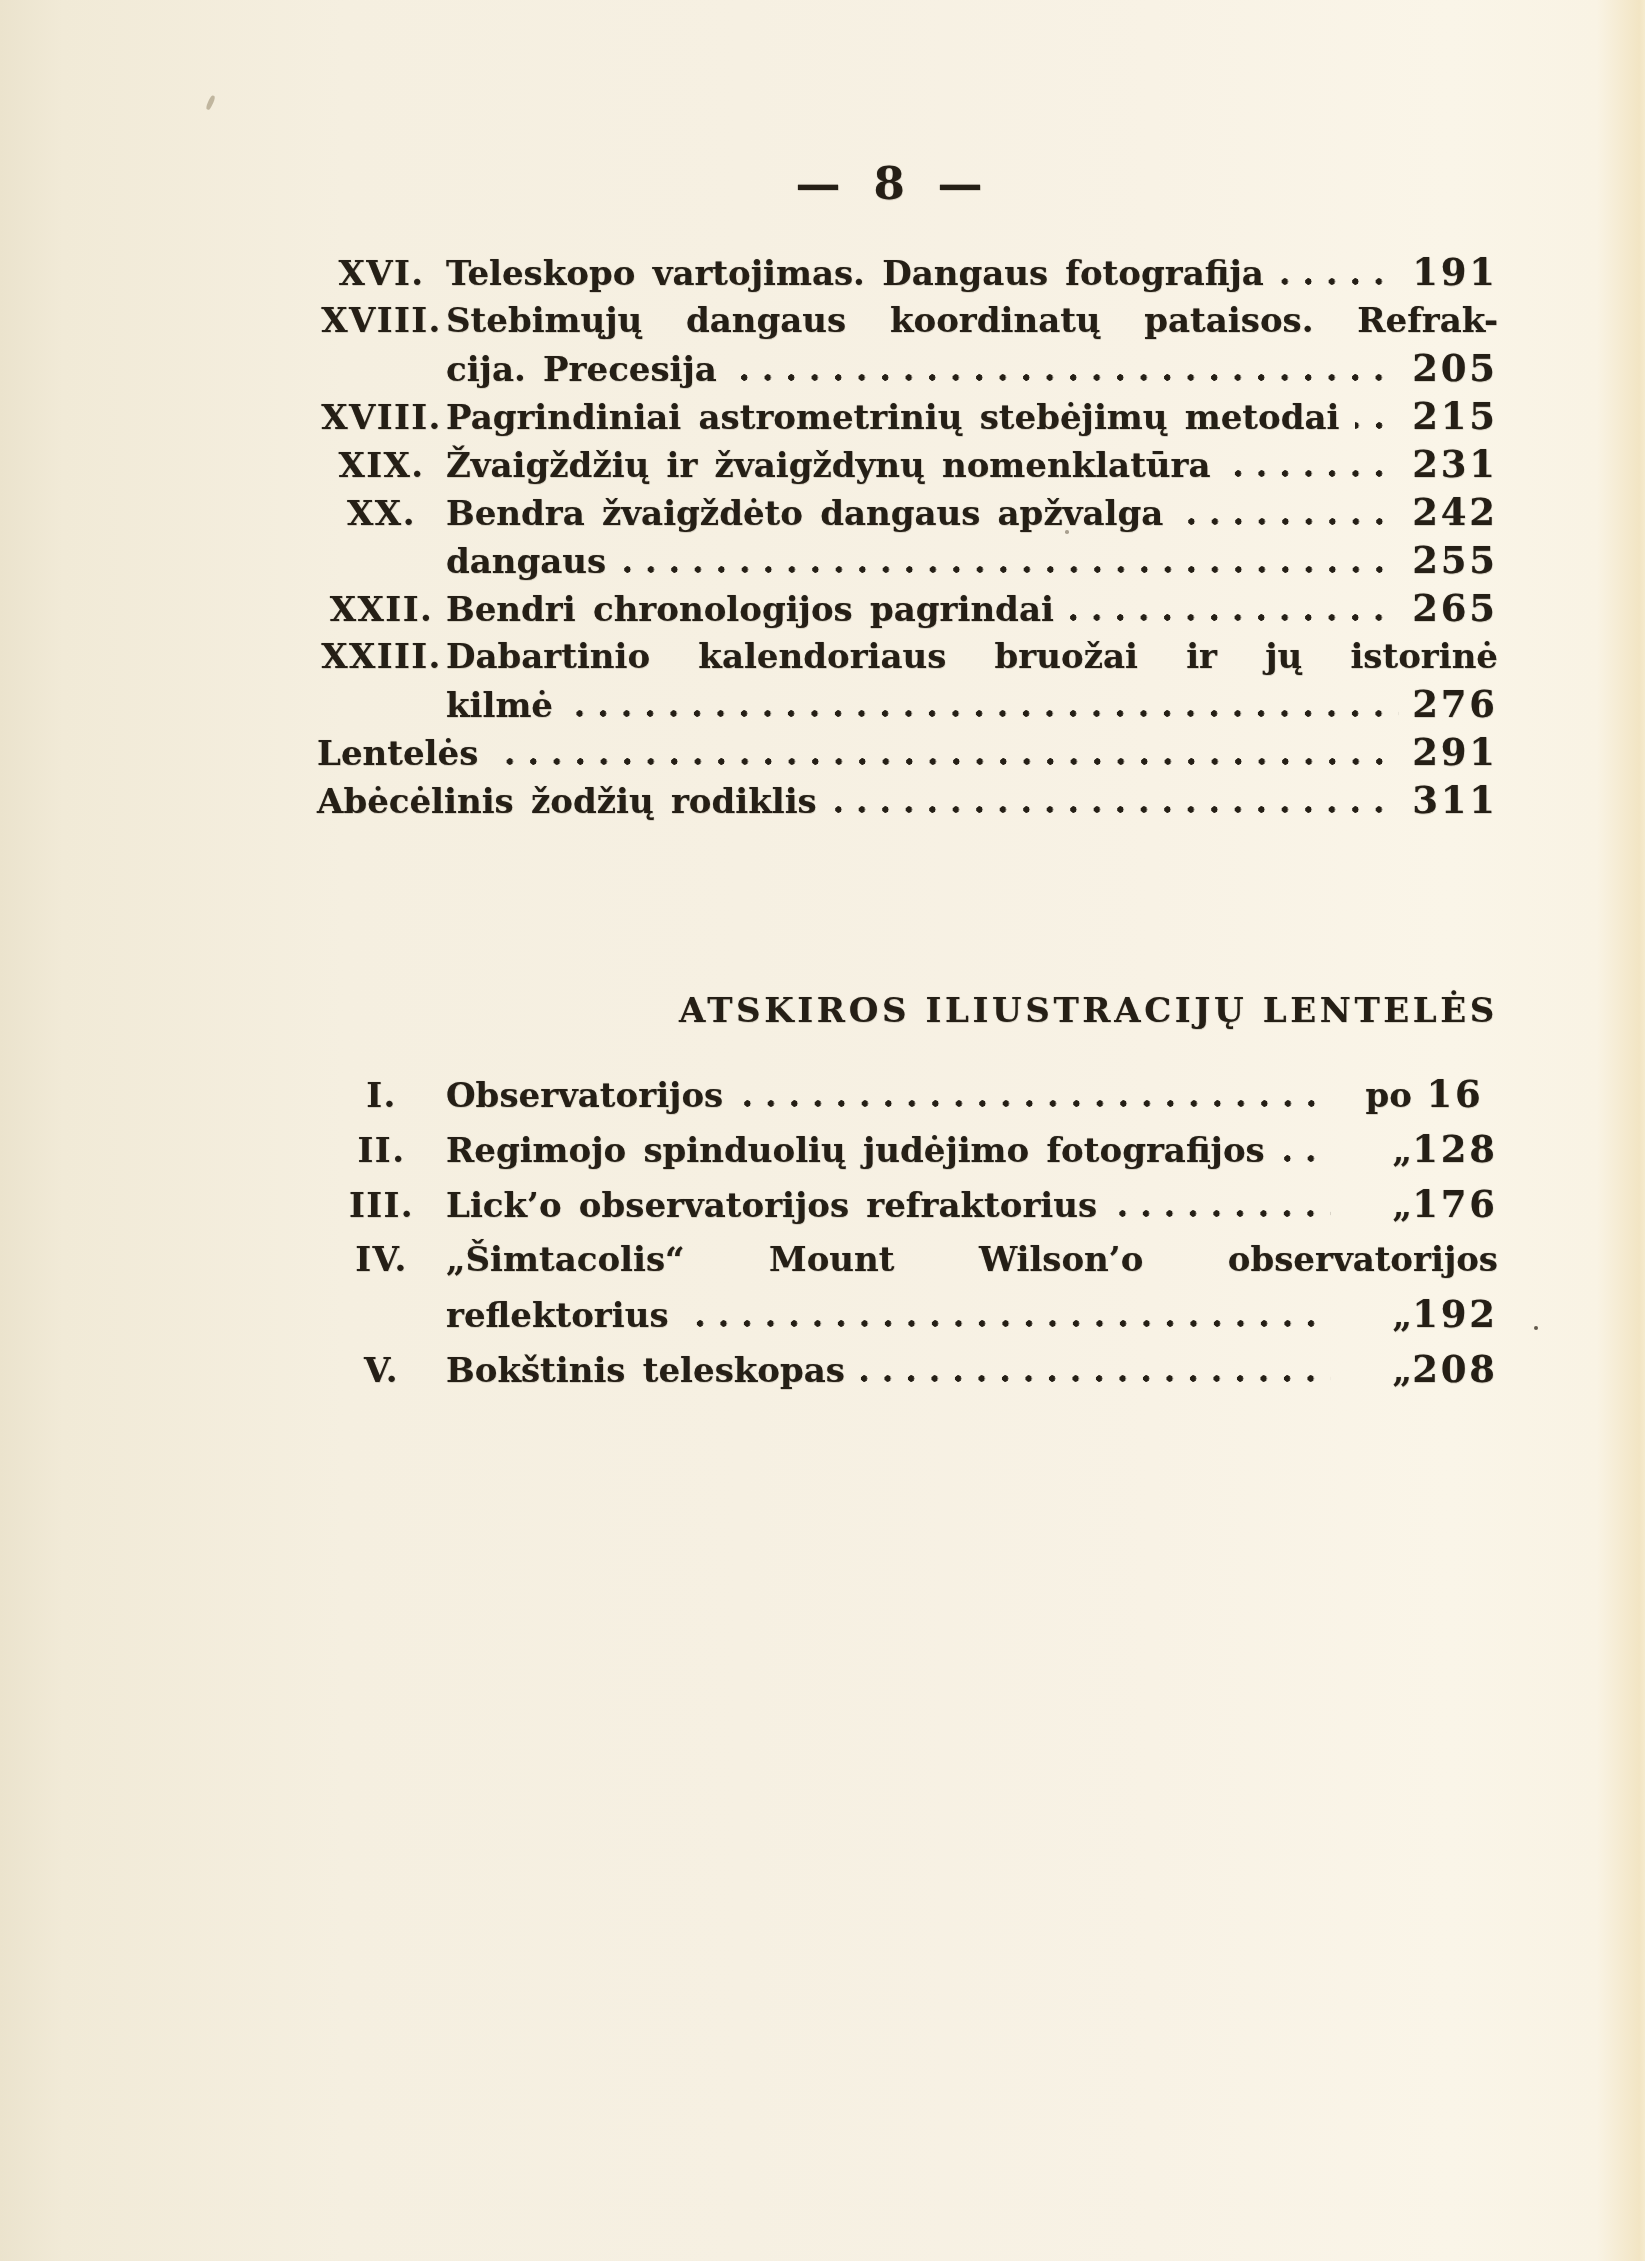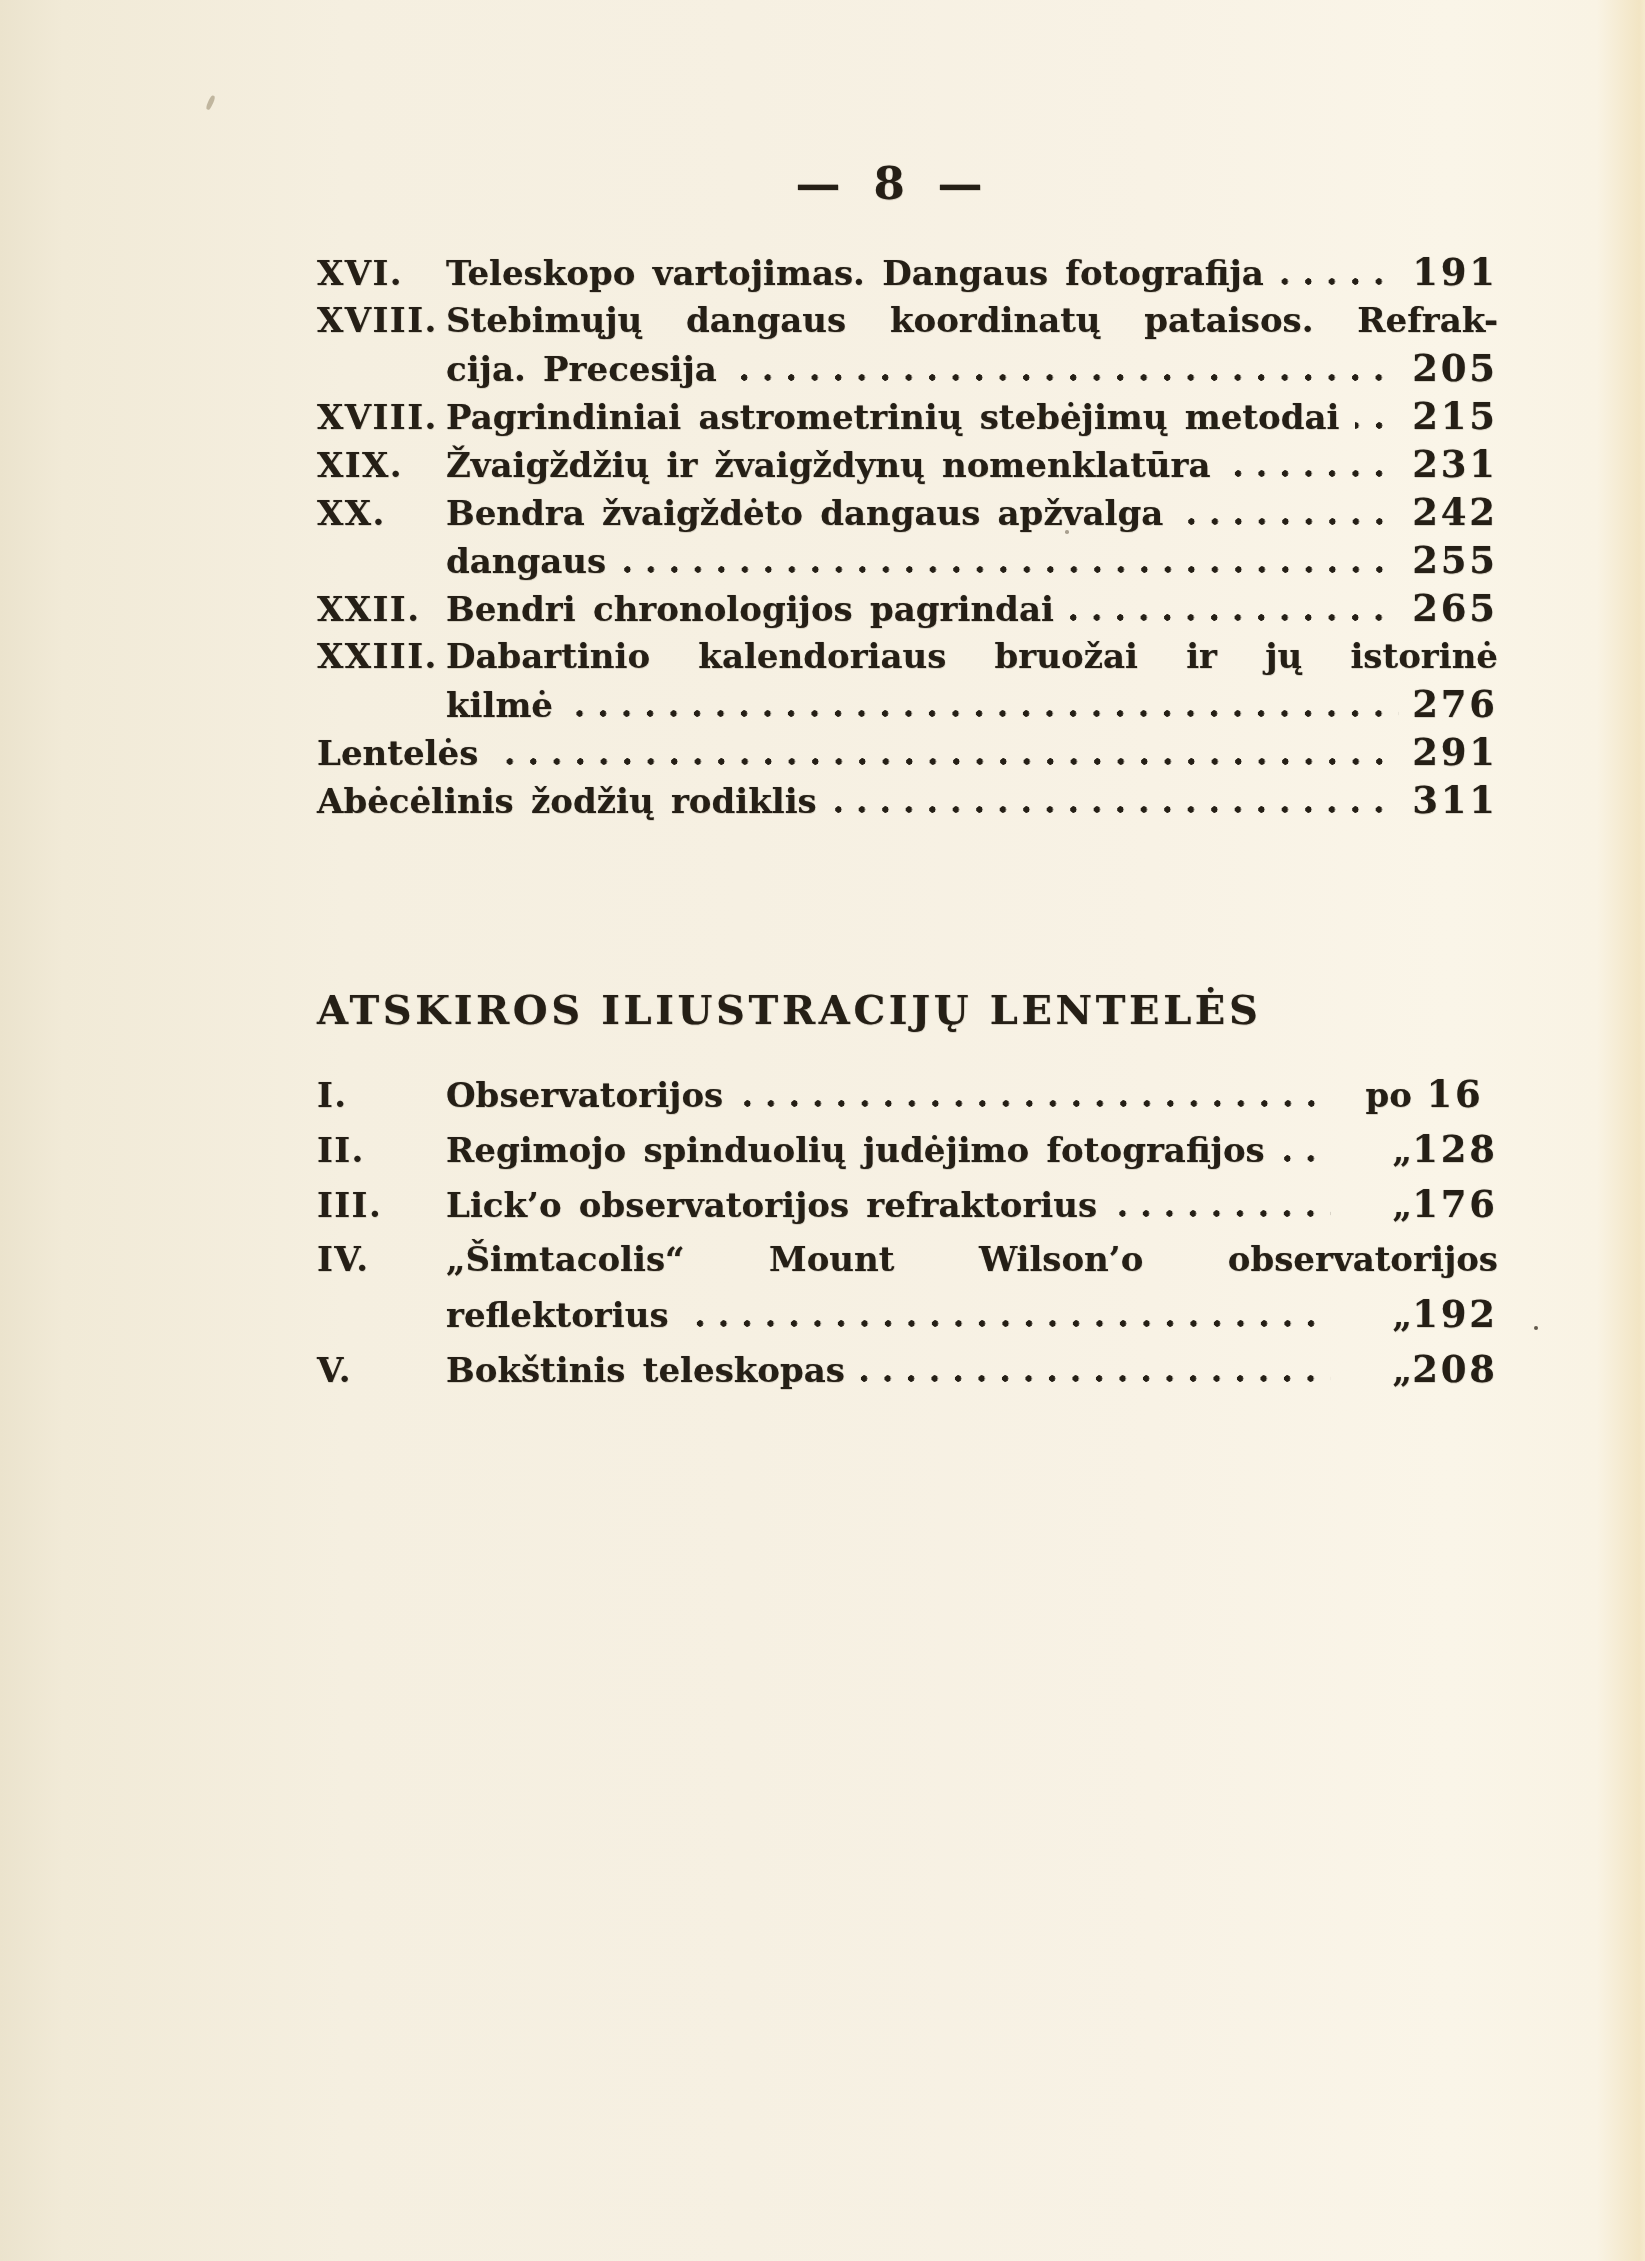--- a/index.html
+++ b/index.html
@@ -49,21 +49,21 @@
     height: 48px;
     line-height: 48px;
     white-space: nowrap;
     word-spacing: 5.4px;
   }
   .illus .row { height: 55px; line-height: 55px; }
 
   .num {
     flex: none;
     width: 129px;
-    text-align: left;
+    text-align: center;
     letter-spacing: 1.4px;
   }
   .title { }
   .row.flush .title { margin-left: 0; }
 
   .row.wrap-first .title {
     flex: 1 1 auto;
     text-align: justify;
     text-align-last: justify;
     white-space: normal;
@@ -90,22 +90,22 @@
     width: 86px;
     text-align: center;
     font-size: 37px;
     letter-spacing: 2.7px;
   }
 
   .section-heading {
     position: absolute;
     left: 317px; top: 984px; width: 1181px;
     margin: 0;
-    text-align: left;
-    font-size: 40px;
+    text-align: right;
+    font-size: 34px;
     font-weight: bold;
     letter-spacing: 3.6px;
     line-height: 52px;
   }
 
   
   .speck { position: absolute; border-radius: 50%; }
   .speck.s1 { left: 208px; top: 95px; width: 4.5px; height: 15.4px; background: rgba(150,136,108,.55); transform: rotate(24deg); border-radius: 40%; }
   .speck.s2 { left: 1534px; top: 1326px; width: 4.1px; height: 4.1px; background: rgba(60,50,36,.8); }
   .speck.s5 { left: 1065px; top: 530px; width: 3.6px; height: 3.6px; background: rgba(90,78,58,.5); }

